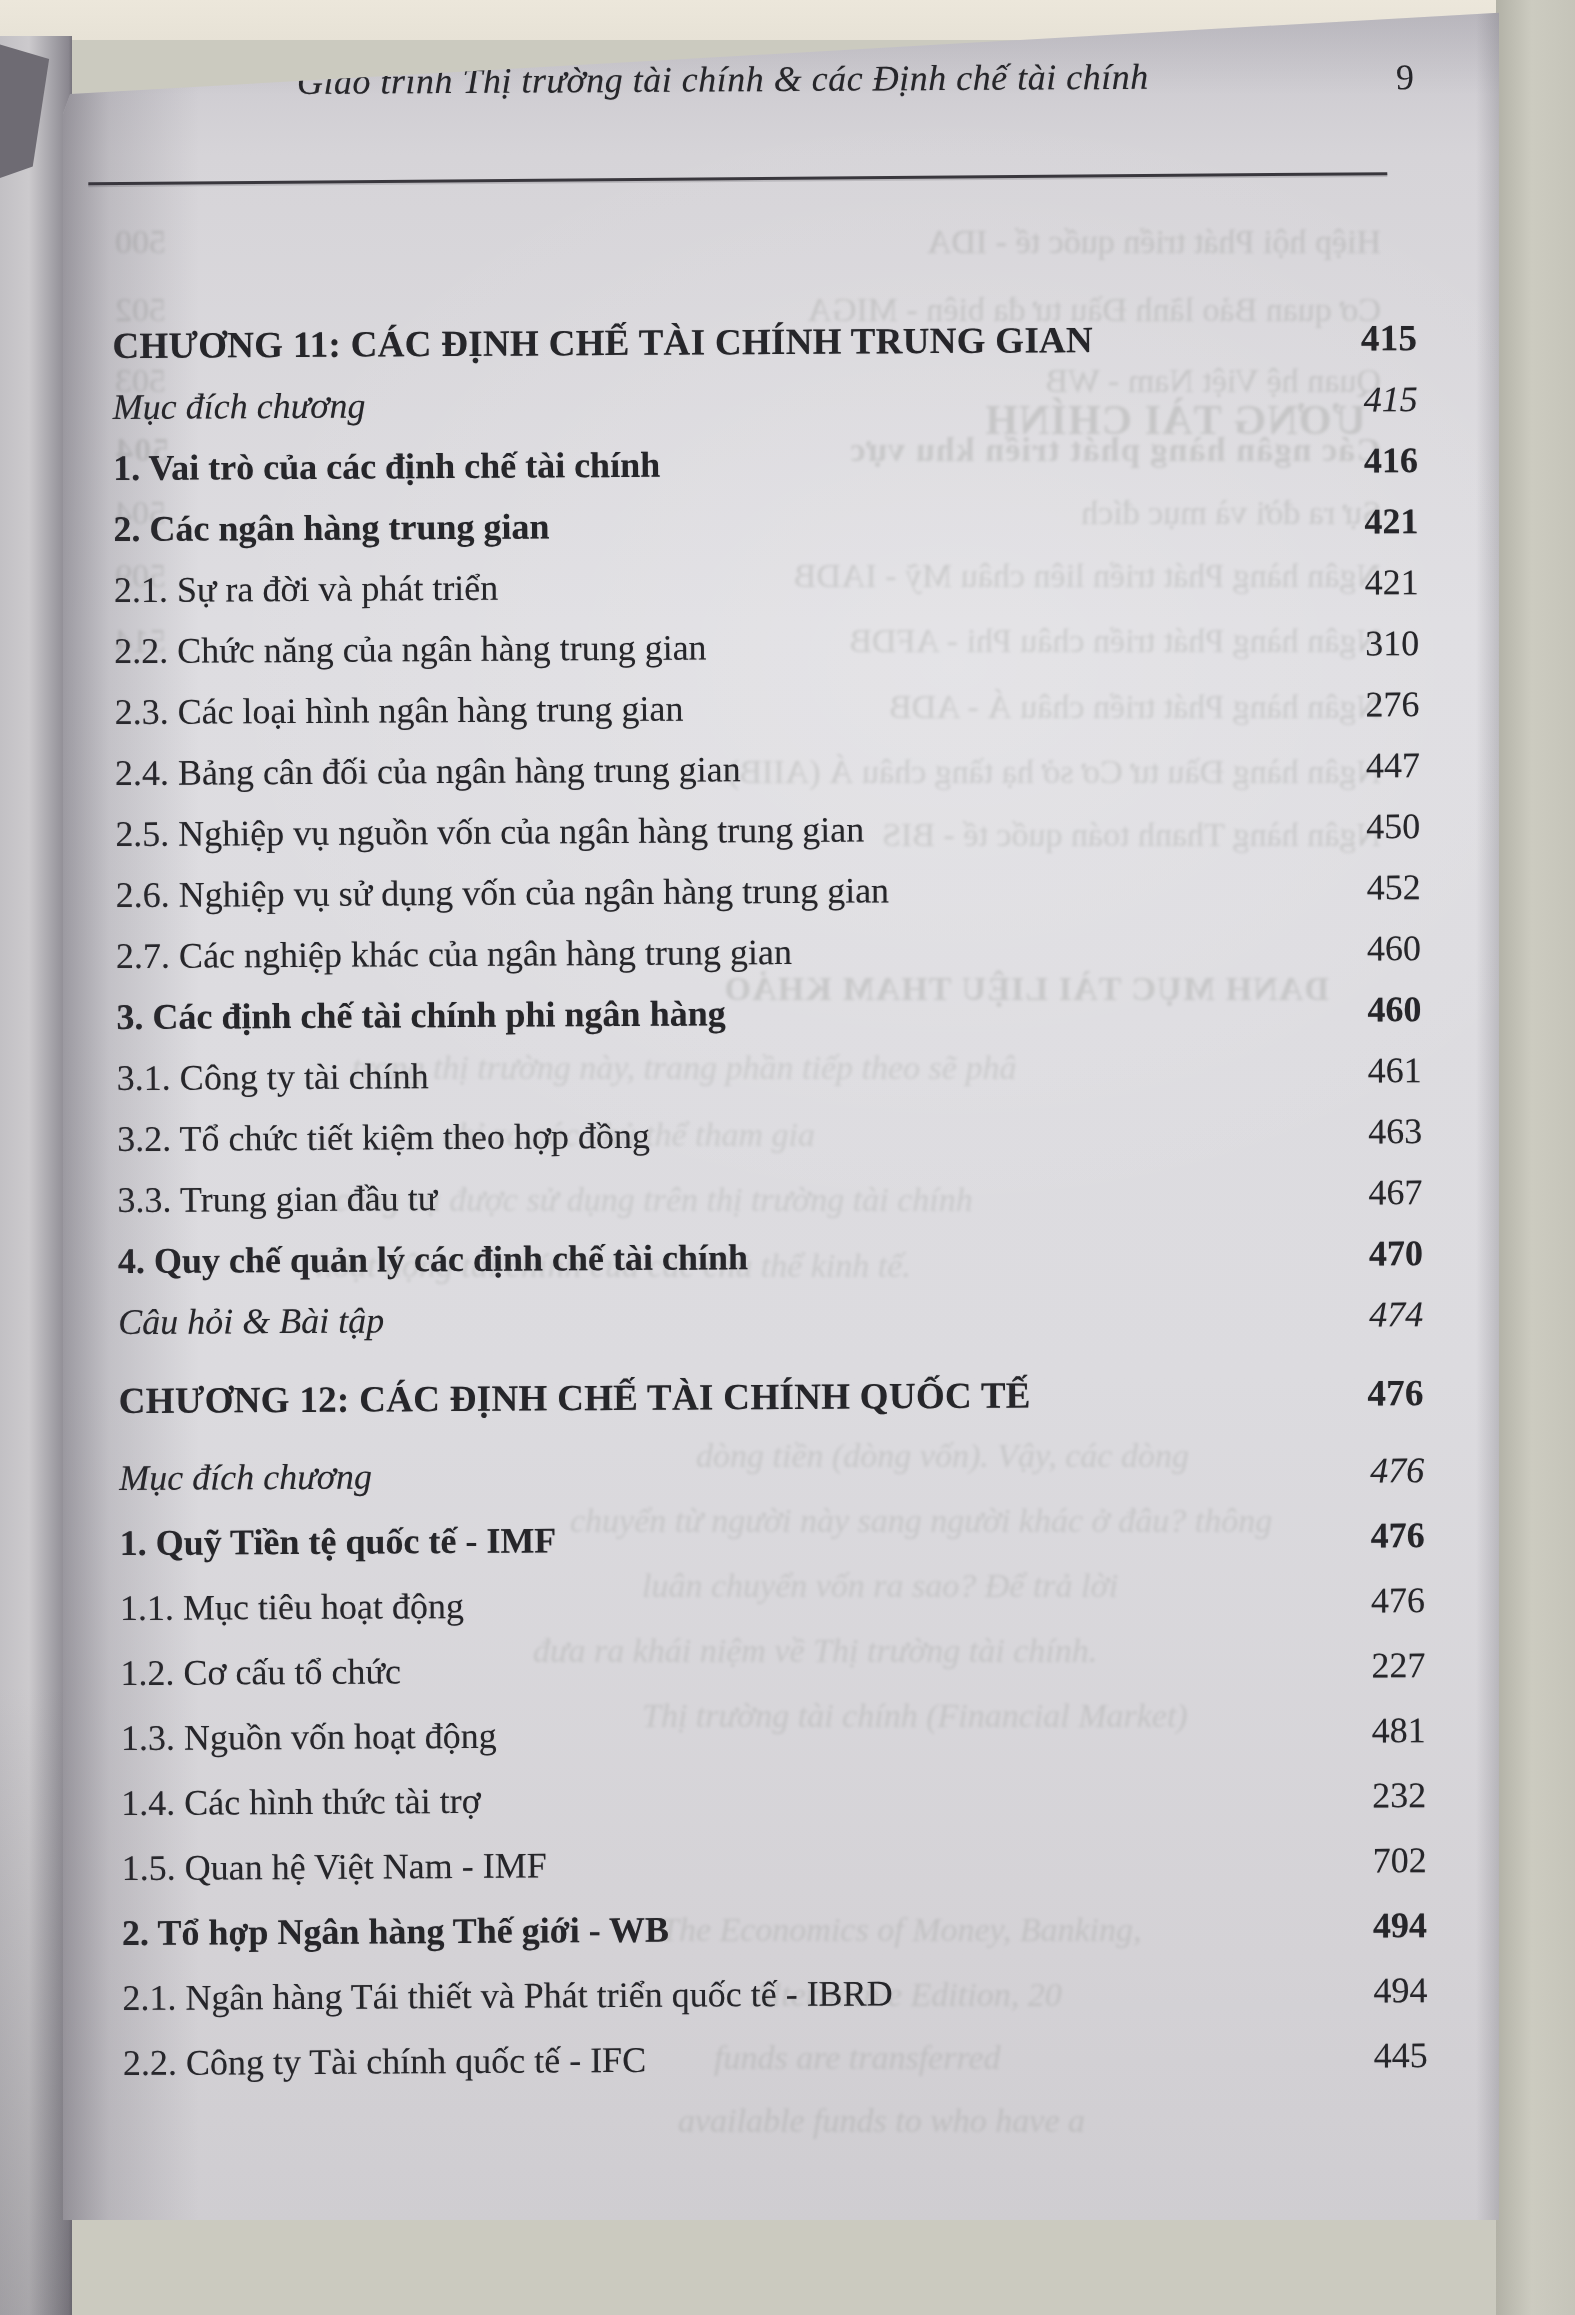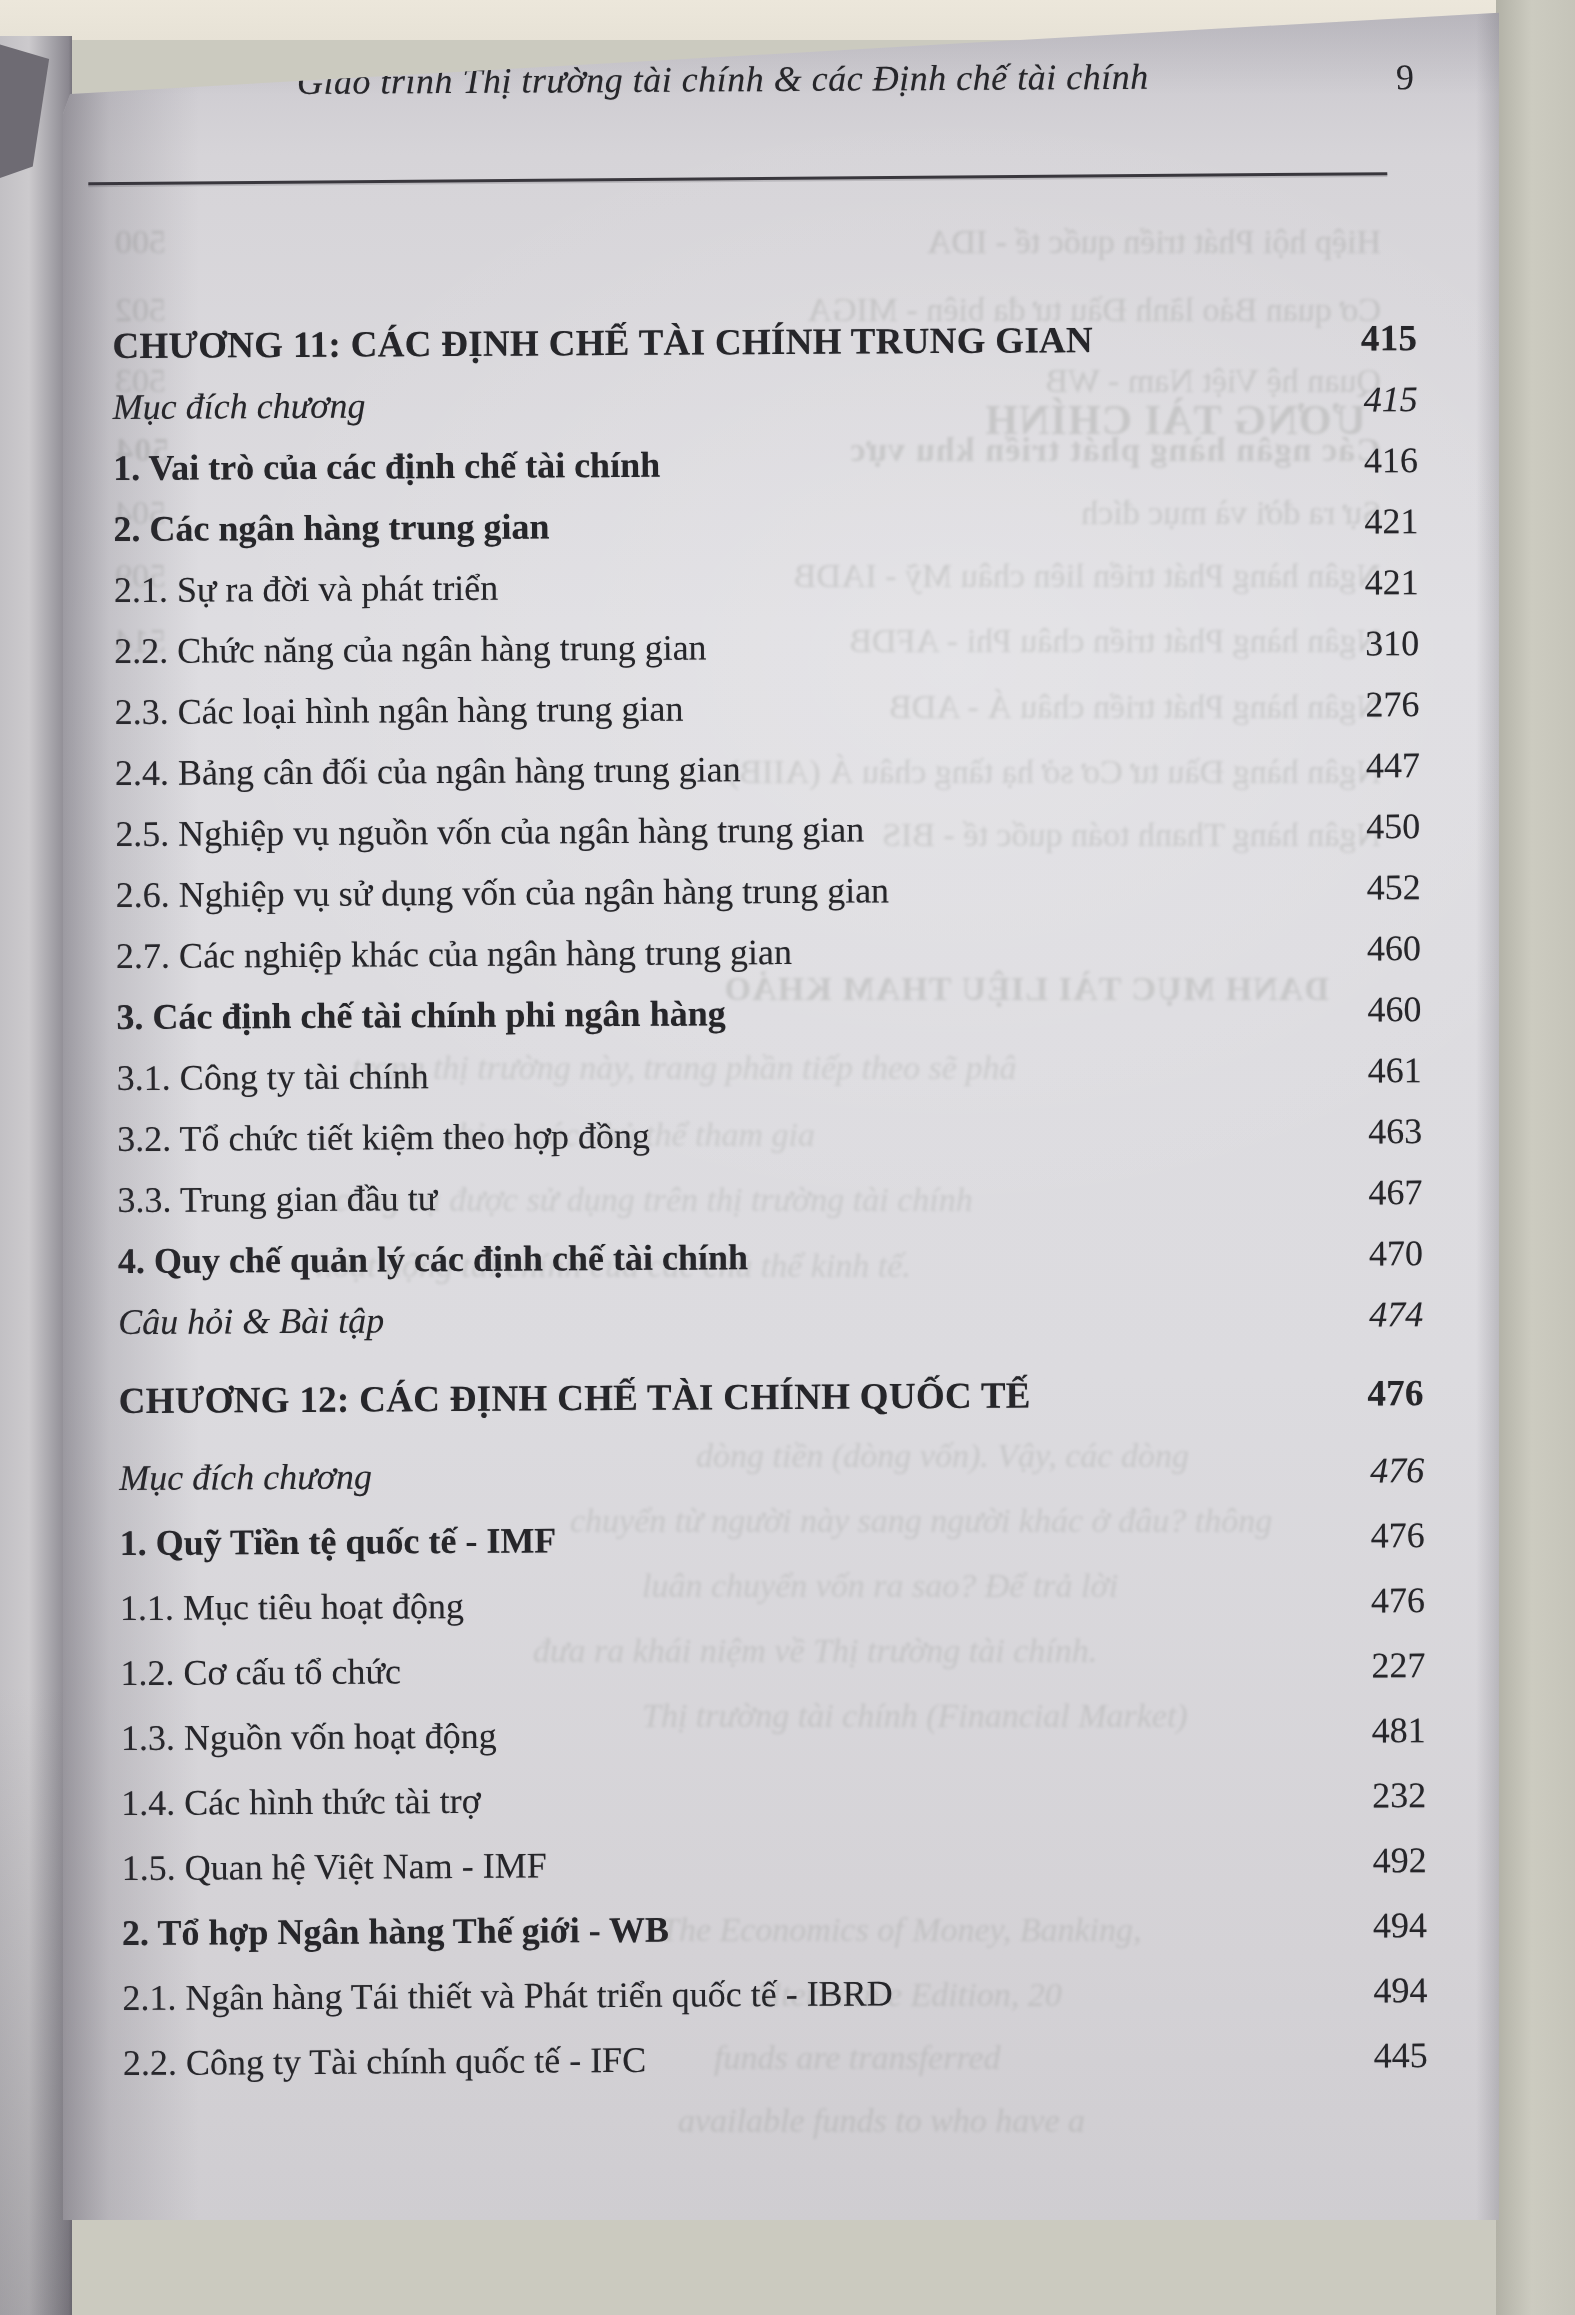--- a/index.html
+++ b/index.html
@@ -45,21 +45,21 @@
   
   .toc{position:absolute;left:54px;right:77px;top:311px;}
   .row{height:61px;display:flex;justify-content:space-between;align-items:center;
     font-size:36px;text-shadow:0 0 0.9px rgba(38,38,42,.35);}
   .row.p2{height:65px;}
   .row .t{white-space:nowrap;}
   .row .n{margin-left:4px;}
   .row.ch{font-weight:bold;font-size:37px;letter-spacing:0.3px;}
   .row.ch .n{font-weight:bold;}
   .row.b{font-weight:bold;}
-  .row.b .n{font-weight:normal;}
+  .row.b .n{font-weight:bold;}
   .row.it{font-style:italic;}
   .row.gap-lg{margin-top:16.3px;}
   .row.gap-sm{margin-top:12.7px;}
 
   
   .ghost{position:absolute;display:flex;justify-content:space-between;
     font-size:34px;color:#565b50;opacity:.17;filter:blur(1.4px);white-space:nowrap;}
   .ghost.m{transform:scaleX(-1);}
   .ghost.c{font-weight:bold;letter-spacing:1.1px;}
   .ghost.i{font-style:italic;opacity:.15;color:#596054;}
@@ -260,21 +260,21 @@
           <div class="row r p2">
             <span class="t">1.3. Nguồn vốn hoạt động</span>
             <span class="n">481</span>
           </div>
           <div class="row r p2">
             <span class="t">1.4. Các hình thức tài trợ</span>
             <span class="n">232</span>
           </div>
           <div class="row r p2">
             <span class="t">1.5. Quan hệ Việt Nam - IMF</span>
-            <span class="n">492</span>
+            <span class="n">702</span>
           </div>
           <div class="row b p2">
             <span class="t">2. Tổ hợp Ngân hàng Thế giới - WB</span>
             <span class="n">494</span>
           </div>
           <div class="row r p2">
             <span class="t">2.1. Ngân hàng Tái thiết và Phát triển quốc tế - IBRD</span>
             <span class="n">494</span>
           </div>
           <div class="row r p2">

